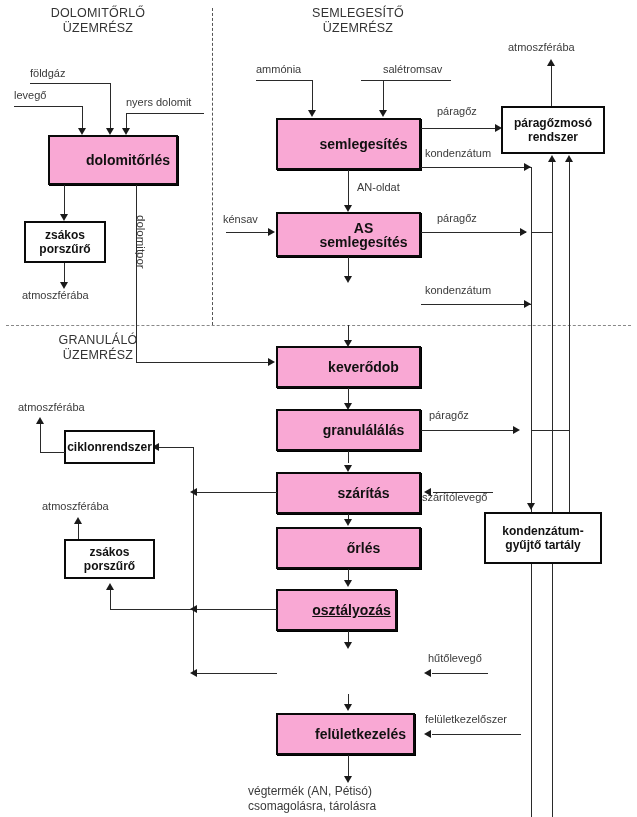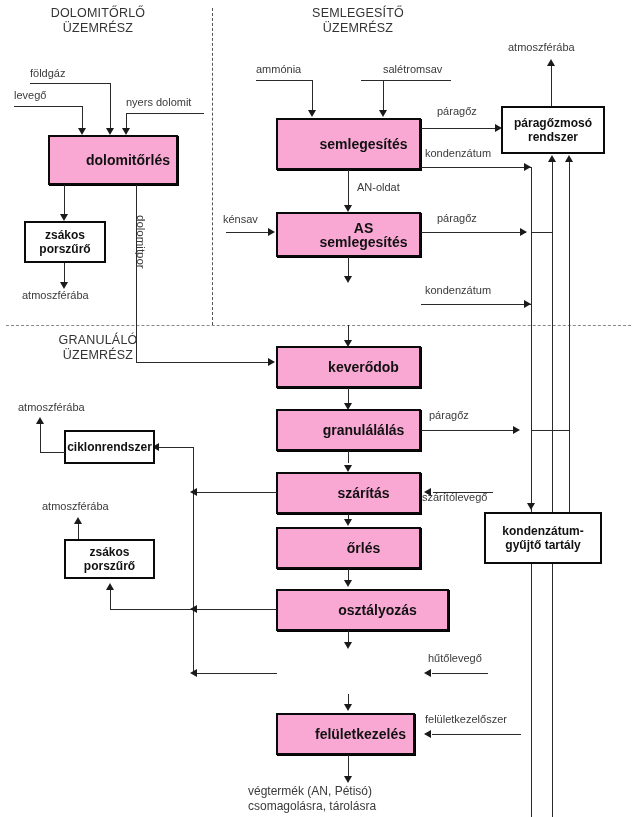--- a/index.html
+++ b/index.html
@@ -212,21 +212,21 @@
   <div class="h" style="left:110px;top:609px;width:83px;"></div>
 
   <div class="pbox" style="left:276px;top:527px;width:145px;height:42px;">őrlés</div>
   <div class="v" style="left:348px;top:514px;height:6px;"></div>
   <div class="ar ar-d" style="left:344px;top:519px;"></div>
 
   <div class="wbox" style="left:484px;top:512px;width:118px;height:52px;white-space:pre-line;">kondenzátum-
 gyűjtő tartály</div>
   <div class="ar ar-d" style="left:527px;top:503px;"></div>
 
-  <div class="pbox" style="left:276px;top:589px;width:173px;height:42px;">osztályozás</div>
+  <div class="pbox" style="left:276px;top:589px;width:121px;height:42px;text-decoration:underline;">osztályozás</div>
   <div class="v" style="left:348px;top:569px;height:13px;"></div>
   <div class="ar ar-d" style="left:344px;top:580px;"></div>
 
   <div class="h" style="left:193px;top:609px;width:84px;"></div>
   <div class="ar ar-l" style="left:190px;top:605px;"></div>
 
   <div class="v" style="left:348px;top:631px;height:13px;"></div>
   <div class="ar ar-d" style="left:344px;top:642px;"></div>
 
   <div class="flabel" style="left:428px;top:651px;">hűtőlevegő</div>

